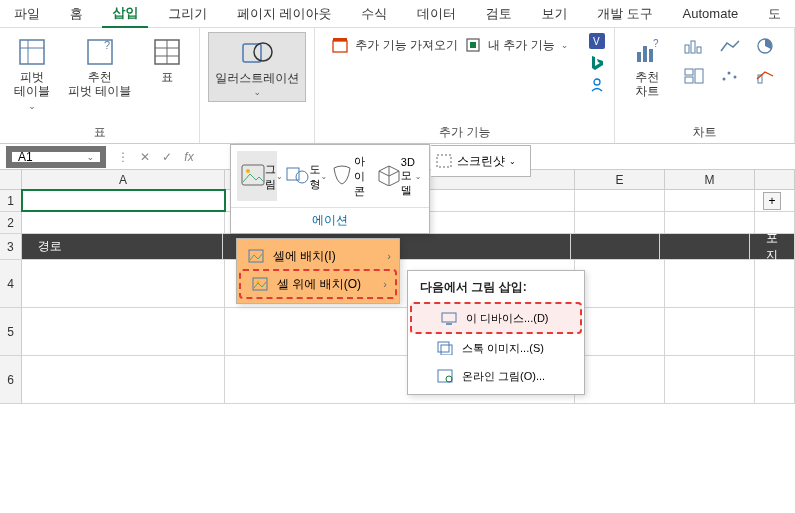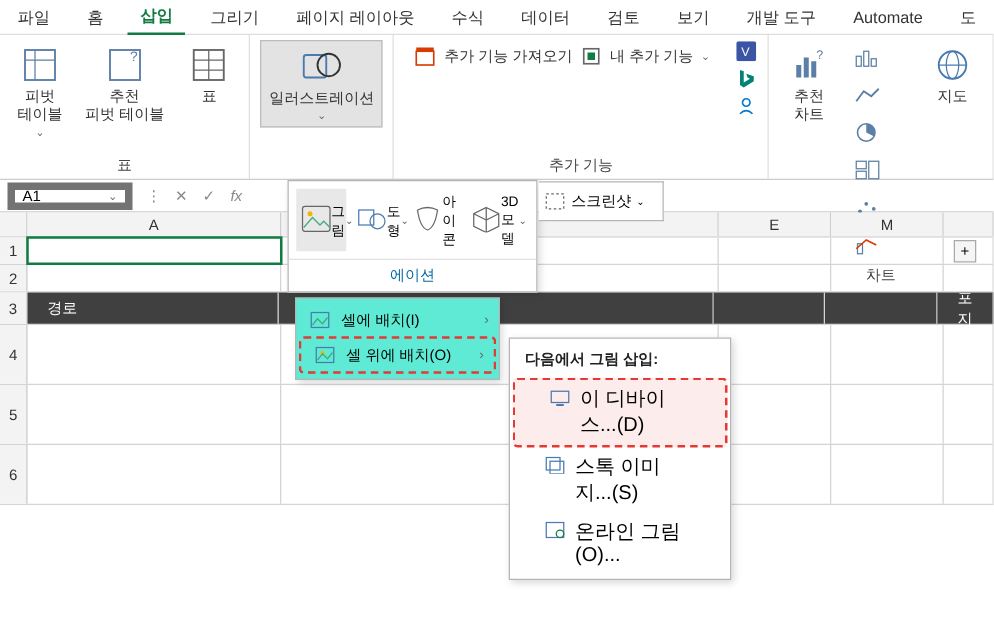--- a/index.html
+++ b/index.html
@@ -53,28 +53,28 @@
     .illus-panel { left: 230px; top: 144px; width: 200px; }
     .illus-top { display: flex; padding: 6px; gap: 4px; border-bottom: 1px solid #e0e0e0; }
     .illus-btn { display: flex; flex-direction: row; align-items: center; padding: 2px 4px; cursor: pointer; min-width: 36px; }
     .illus-btn .ico { width: 28px; height: 24px; }
     .illus-btn .lbl { font-size: 11px; margin-top: 1px; }
     .illus-btn .chev { font-size: 8px; color: #666; }
     .illus-side { position: absolute; left: 200px; top: 0; width: 100px; padding: 6px 4px; display: flex; flex-direction: column; gap: 6px; border: 1px solid #b5b5b5; background: #fff; border-left: none; }
     .illus-side-row { display: flex; align-items: center; gap: 4px; font-size: 12px; cursor: pointer; }
     .illus-footer { text-align: center; font-size: 12px; padding: 4px 0; color: #0369a1; }
     
-    .pic-menu { left: 236px; top: 238px; width: 164px; padding: 4px 0; border: 1px solid #b5b5b5; background: #5eead4; box-shadow: 2px 2px 6px rgba(0,0,0,.15); }
+    .pic-menu { left: 236px; top: 238px; width: 164px; padding: 4px 0; border: 1px solid #b5b5b5; background: #fdba74; box-shadow: 2px 2px 6px rgba(0,0,0,.15); }
     .pic-item { display: flex; align-items: center; padding: 4px 10px; font-size: 12px; cursor: pointer; gap: 8px; position: relative; }
     .pic-item .arrow { position: absolute; right: 8px; font-size: 11px; color: #666; }
     .highlight-red { border: 2px dashed #e53935; border-radius: 4px; margin: 0 2px; }
     
     .insert-from { position: absolute; left: 407px; top: 270px; width: 178px; background: #fff; border: 1px solid #b5b5b5; box-shadow: 2px 2px 6px rgba(0,0,0,.15); padding: 6px 0 4px; }
     .insert-from-title { font-size: 12px; font-weight: 600; padding: 2px 12px 6px; color: #222; }
-    .insert-item { display: flex; padding: 5px 28px; font-size: 16px; cursor: pointer; gap: 8px; }
+    .insert-item { display: flex; align-items: center; padding: 5px 28px; font-size: 11px; cursor: pointer; gap: 8px; }
     .insert-item.hl { background: #fdecec; }
     
     svg { display: block; }
   </style>
 </head>
 <body>
 
 <div class="menubar">
   <div class="menubar-item">파일</div>
   <div class="menubar-item">홈</div>
@@ -240,30 +240,20 @@
               <circle cx="16" cy="10" r="1.5" fill="#5b7fa6"></circle>
             </svg>
           </span>
         <span class="chart-mini">
             <svg width="22" height="18">
               <rect x="3" y="8" width="4" height="8" fill="none" stroke="#5b7fa6"></rect>
               <polyline points="2,12 10,5 18,9" fill="none" stroke="#d83b01" stroke-width="1.3"></polyline>
             </svg>
           </span>
       </div>
-      <div class="ribbon-btn-lg">
-        <span class="ico">
-          <svg width="28" height="28">
-              <circle cx="14" cy="14" r="11" fill="none" stroke="#4a7ab0" stroke-width="1.5"></circle>
-              <ellipse cx="14" cy="14" rx="5" ry="11" fill="none" stroke="#4a7ab0"></ellipse>
-              <line x1="3" y1="14" x2="25" y2="14" stroke="#4a7ab0"></line>
-            </svg>
-        </span>
-        <span class="lbl">지도</span>
-      </div>
     </div>
     <div class="ribbon-group-label">차트</div>
   </div>
 </div>
 
 <div class="namebox-row">
   <div class="namebox">
     <span>A1</span>
     <span style="font-size:9px;color:#666;">⌄</span>
   </div>

